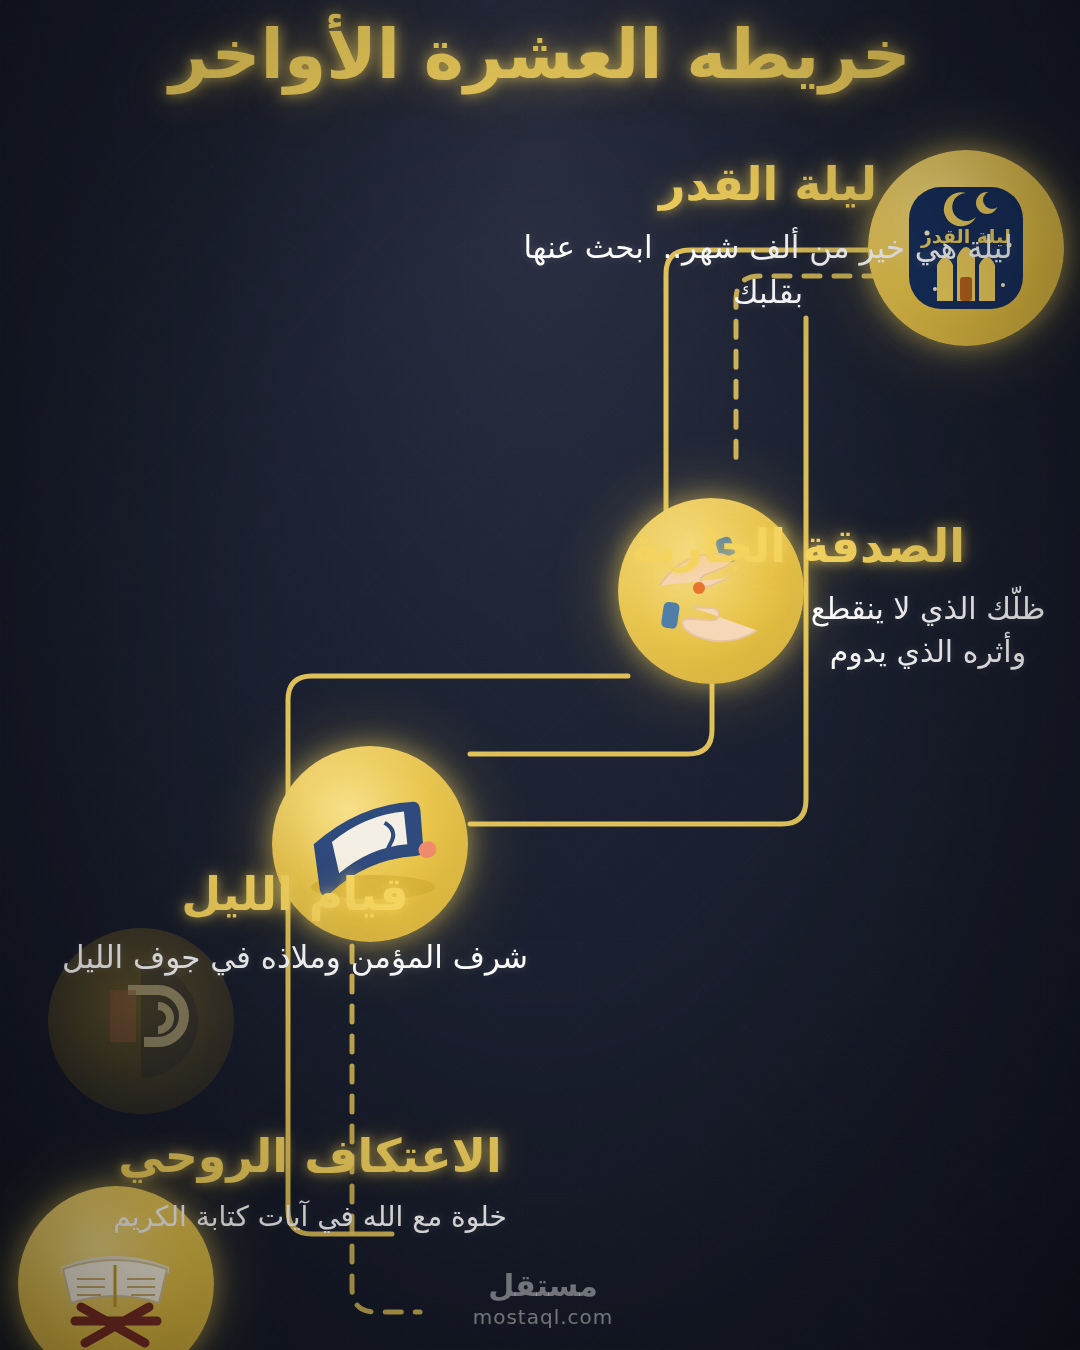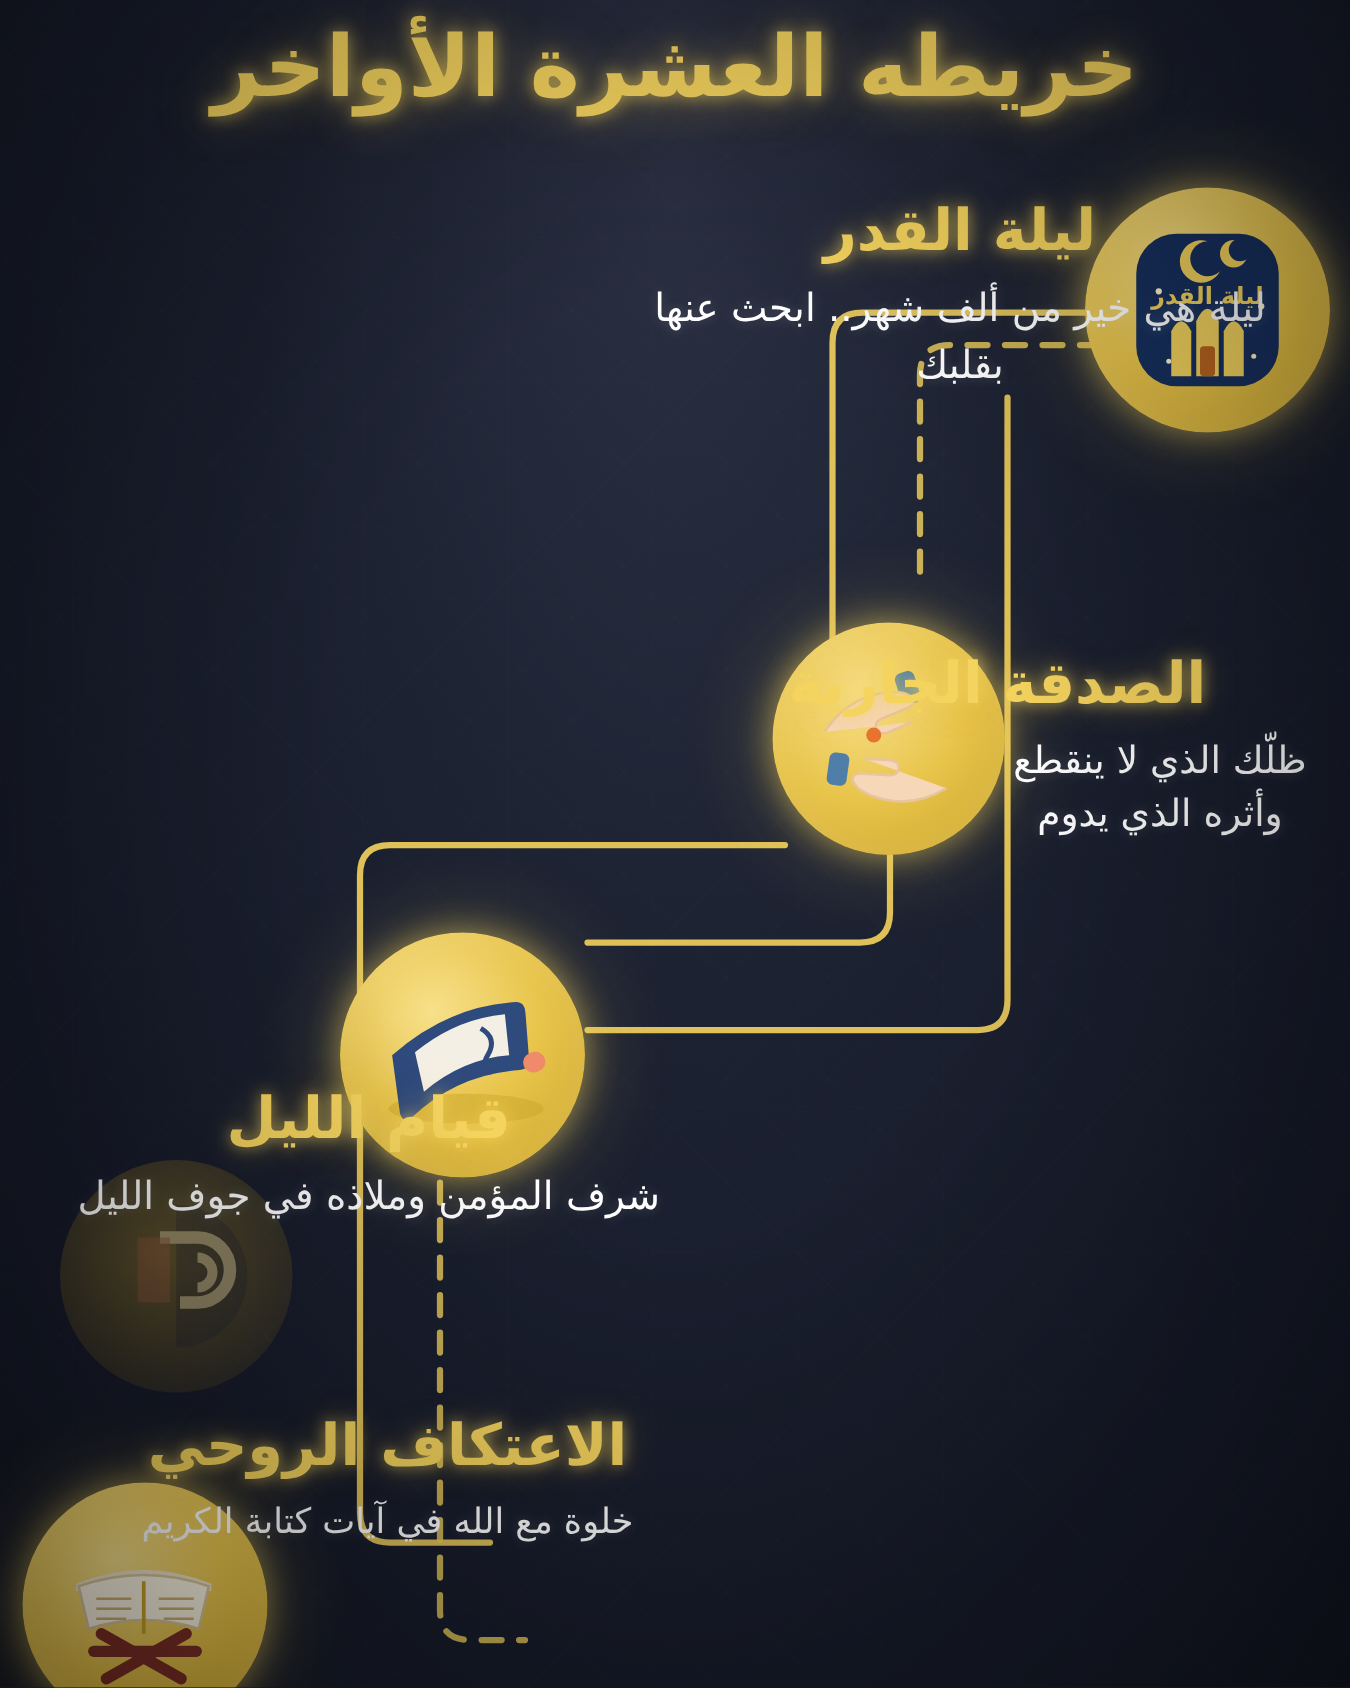--- a/index.html
+++ b/index.html
@@ -248,14 +248,18 @@
     <p class="body">شرف المؤمن وملاذه في جوف الليل</p>
   </div>
 
   <div class="block" id="block-itikaf">
     <h2 class="heading">الاعتكاف الروحي</h2>
     <p class="body">خلوة مع الله في آيات كتابة الكريم</p>
   </div>
 
   <div class="vignette"></div>
 
+  <div class="watermark">
+    <div class="wm-ar">مستقل</div>
+    <div class="wm-en">mostaql.com</div>
+  </div>
 
 </div>
 
 </body></html>

